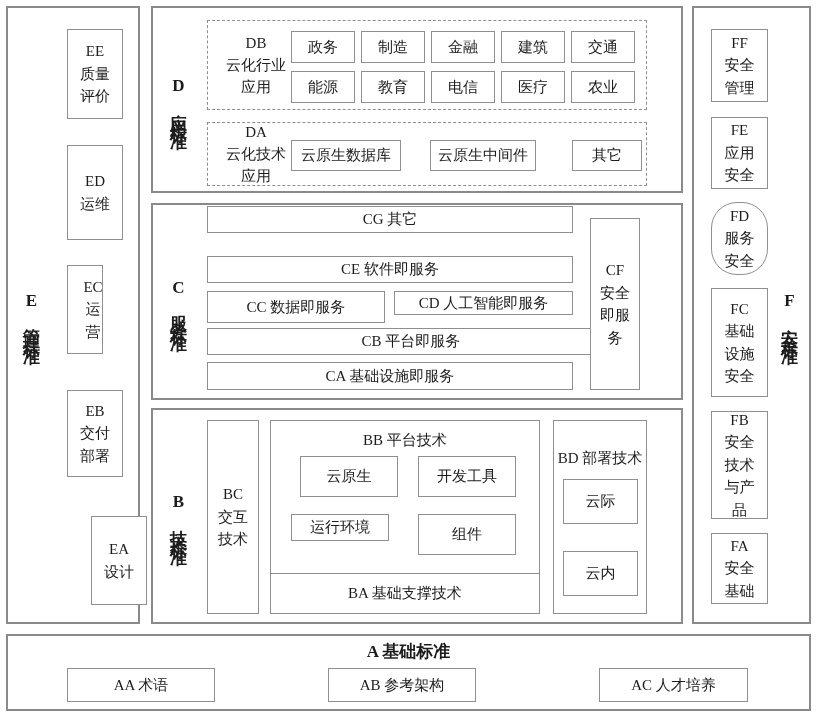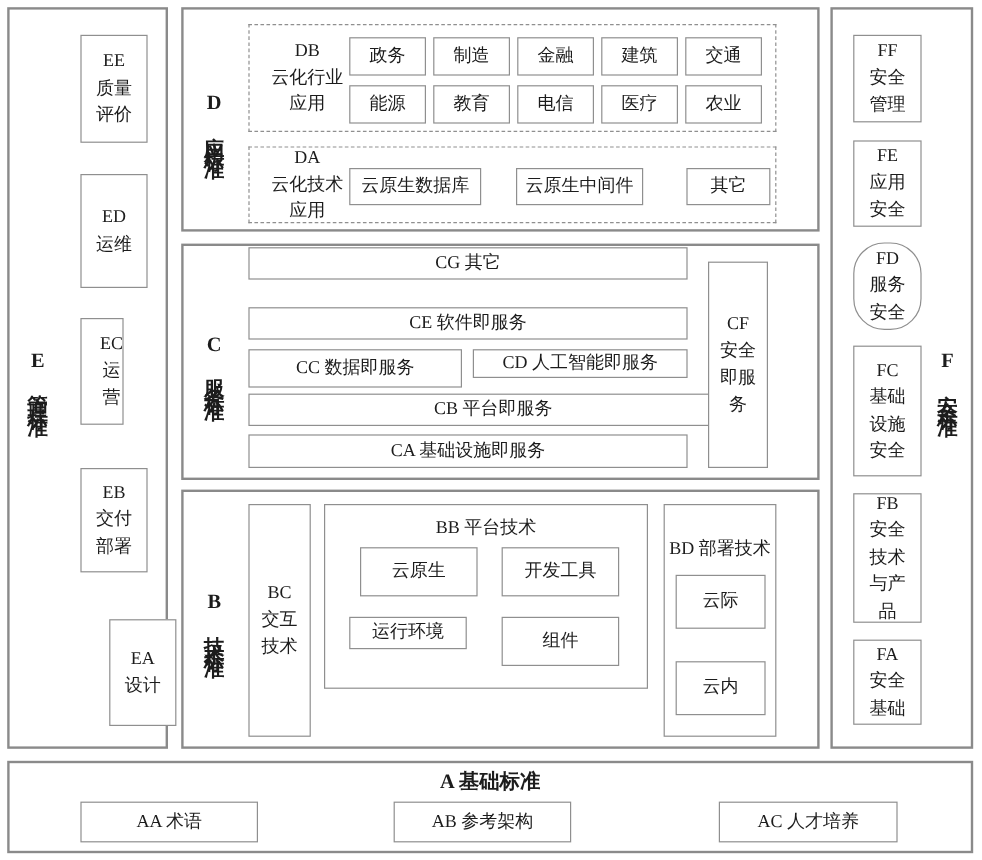--- a/index.html
+++ b/index.html
@@ -141,20 +141,21 @@
 技术</div>
 
     <div class="node" style="left:117px;top:10px;width:270px;height:154px;">
       <div class="boxtitle" style="top:8px;">BB 平台技术</div>
       <div class="node" style="left:29px;top:35px;width:98px;height:41px;">云原生</div>
       <div class="node" style="left:147px;top:35px;width:98px;height:41px;">开发工具</div>
       <div class="node" style="left:20px;top:93px;width:98px;height:27px;">运行环境</div>
       <div class="node" style="left:147px;top:93px;width:98px;height:41px;">组件</div>
     </div>
 
+    <div class="node" style="left:117px;top:163px;width:270px;height:41px;">BA 基础支撑技术</div>
 
     <div class="node" style="left:400px;top:10px;width:94px;height:194px;">
       <div class="boxtitle" style="top:26px;">BD 部署技术</div>
       <div class="node" style="left:9px;top:58px;width:75px;height:45px;">云际</div>
       <div class="node" style="left:9px;top:130px;width:75px;height:45px;">云内</div>
     </div>
   </div>
 
   <div class="sec" style="left:692px;top:6px;width:119px;height:618px;">
     <div class="vlabel" style="right:8px;">F安全标准</div>

